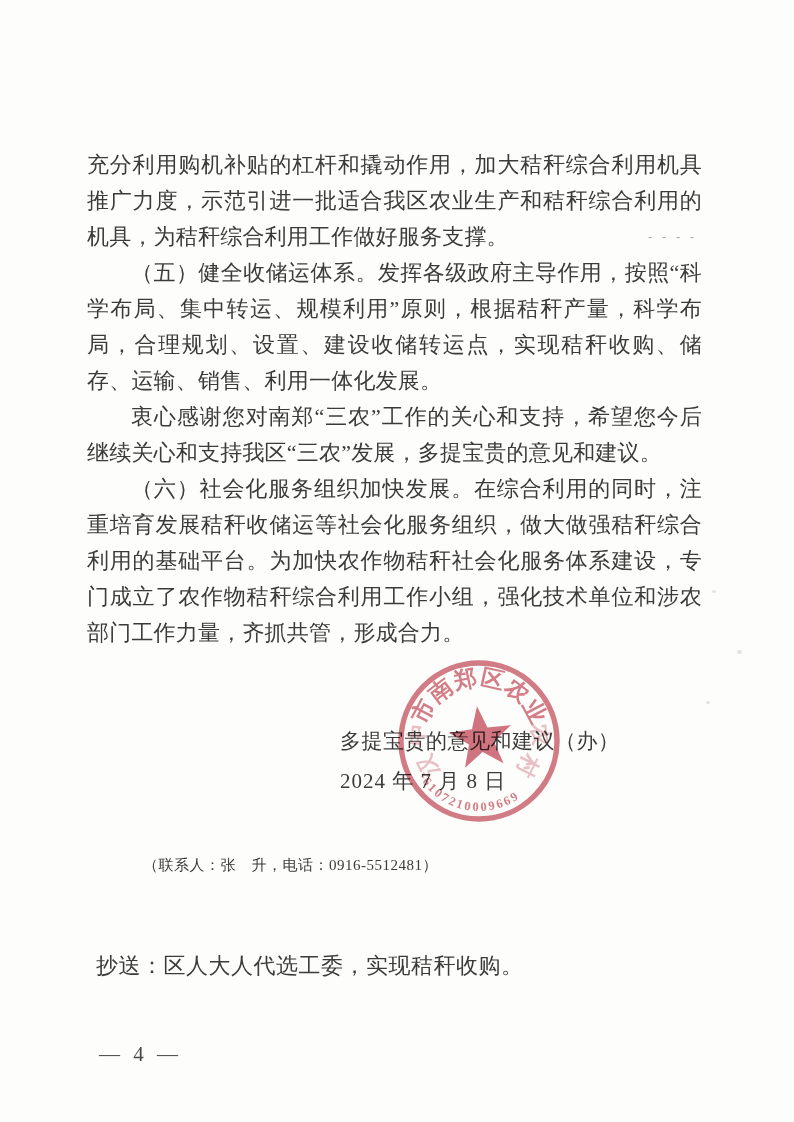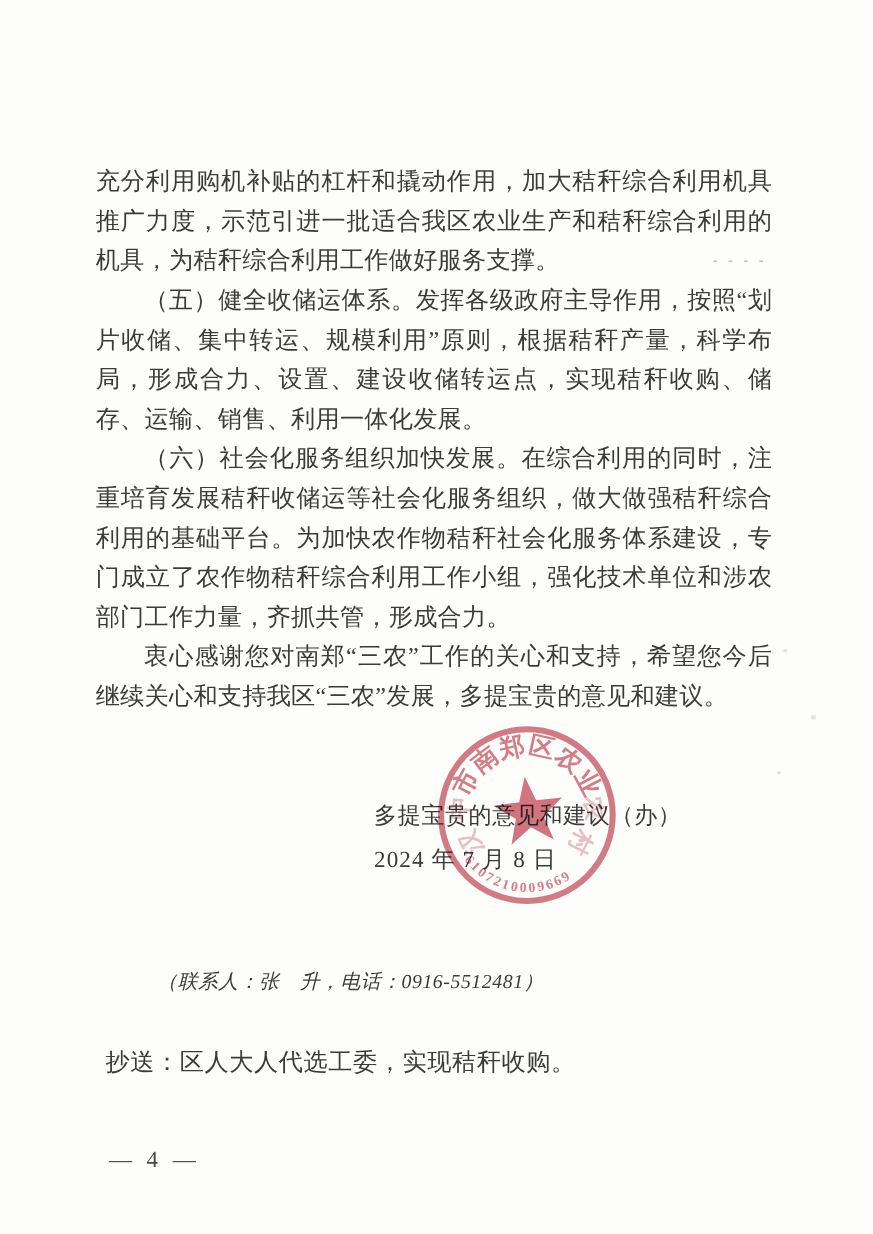--- a/index.html
+++ b/index.html
@@ -22,22 +22,22 @@
   .body-text p{margin:0;}
   .body-text p.indent{text-indent:2em;}
   .signature{
     position:absolute;left:340px;top:723px;width:300px;
     font-size:21px;line-height:36px;
     z-index:1;
   }
   .signature .issuer{white-space:nowrap;letter-spacing:0.5px;}
   .signature .date{text-align:left;margin-top:4px;letter-spacing:1px;}
   .contact-line{
-    position:absolute;left:143px;top:880px;
-    font-size:18px;white-space:nowrap;letter-spacing:0.5px;font-style:italic;
+    position:absolute;left:143px;top:856px;
+    font-size:15px;white-space:nowrap;letter-spacing:0.5px;
   }
   .cc-line{
     position:absolute;left:96px;top:951px;
     font-size:22px;white-space:nowrap;letter-spacing:0.5px;
   }
   .page-number{
     position:absolute;left:99px;top:1042px;
     font-size:21px;letter-spacing:4px;color:#4a4a4a;
   }
   .seal{
@@ -56,23 +56,23 @@
   .speck2{left:737px;top:650px;width:5px;height:4px;}
   .speck3{left:706px;top:701px;width:4px;height:3px;}
 </style>
 </head>
 <body>
 
 <div class="page">
 
   <main class="body-text">
     <p>充分利用购机补贴的杠杆和撬动作用，加大秸秆综合利用机具推广力度，示范引进一批适合我区农业生产和秸秆综合利用的机具，为秸秆综合利用工作做好服务支撑。</p>
-    <p class="indent">（五）健全收储运体系。发挥各级政府主导作用，按照“划片收储、集中转运、规模利用”原则，根据秸秆产量，科学布局，形成合力、设置、建设收储转运点，实现秸秆收购、储存、运输、销售、利用一体化发展。</p>
+    <p class="indent">（五）健全收储运体系。发挥各级政府主导作用，按照“科学布局、集中转运、规模利用”原则，根据秸秆产量，科学布局，合理规划、设置、建设收储转运点，实现秸秆收购、储存、运输、销售、利用一体化发展。</p>
+    <p class="indent">衷心感谢您对南郑“三农”工作的关心和支持，希望您今后继续关心和支持我区“三农”发展，多提宝贵的意见和建议。</p>
     <p class="indent">（六）社会化服务组织加快发展。在综合利用的同时，注重培育发展秸秆收储运等社会化服务组织，做大做强秸秆综合利用的基础平台。为加快农作物秸秆社会化服务体系建设，专门成立了农作物秸秆综合利用工作小组，强化技术单位和涉农部门工作力量，齐抓共管，形成合力。</p>
-    <p class="indent">衷心感谢您对南郑“三农”工作的关心和支持，希望您今后继续关心和支持我区“三农”发展，多提宝贵的意见和建议。</p>
   </main>
 
   <div class="signature">
     <div class="issuer">多提宝贵的意见和建议（办）</div>
     <div class="date">2024 年 7 月 8 日</div>
   </div>
 
   <svg class="seal" viewBox="0 0 170 170">
     <g id="seal-group">
         <circle cx="85" cy="85" r="78" fill="none" stroke="#c5505f" stroke-width="5.5" opacity="0.82"></circle>

